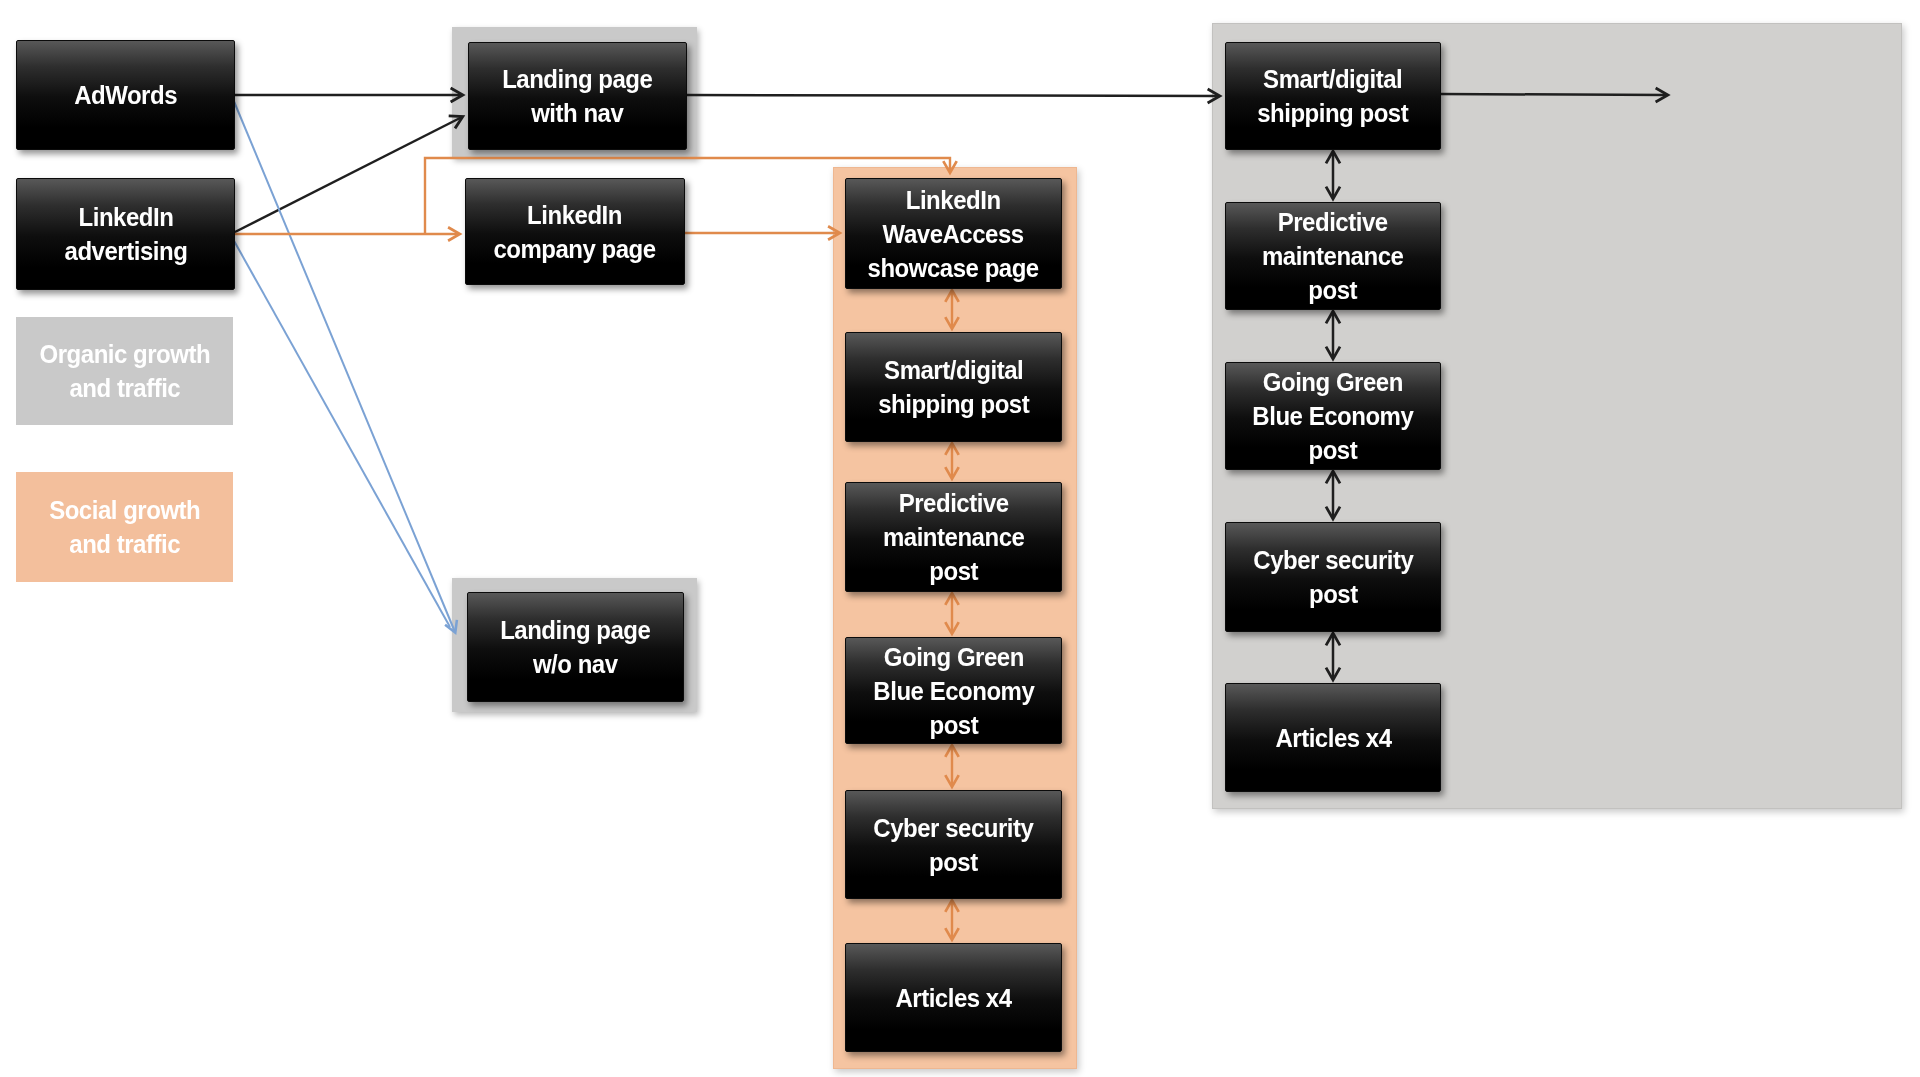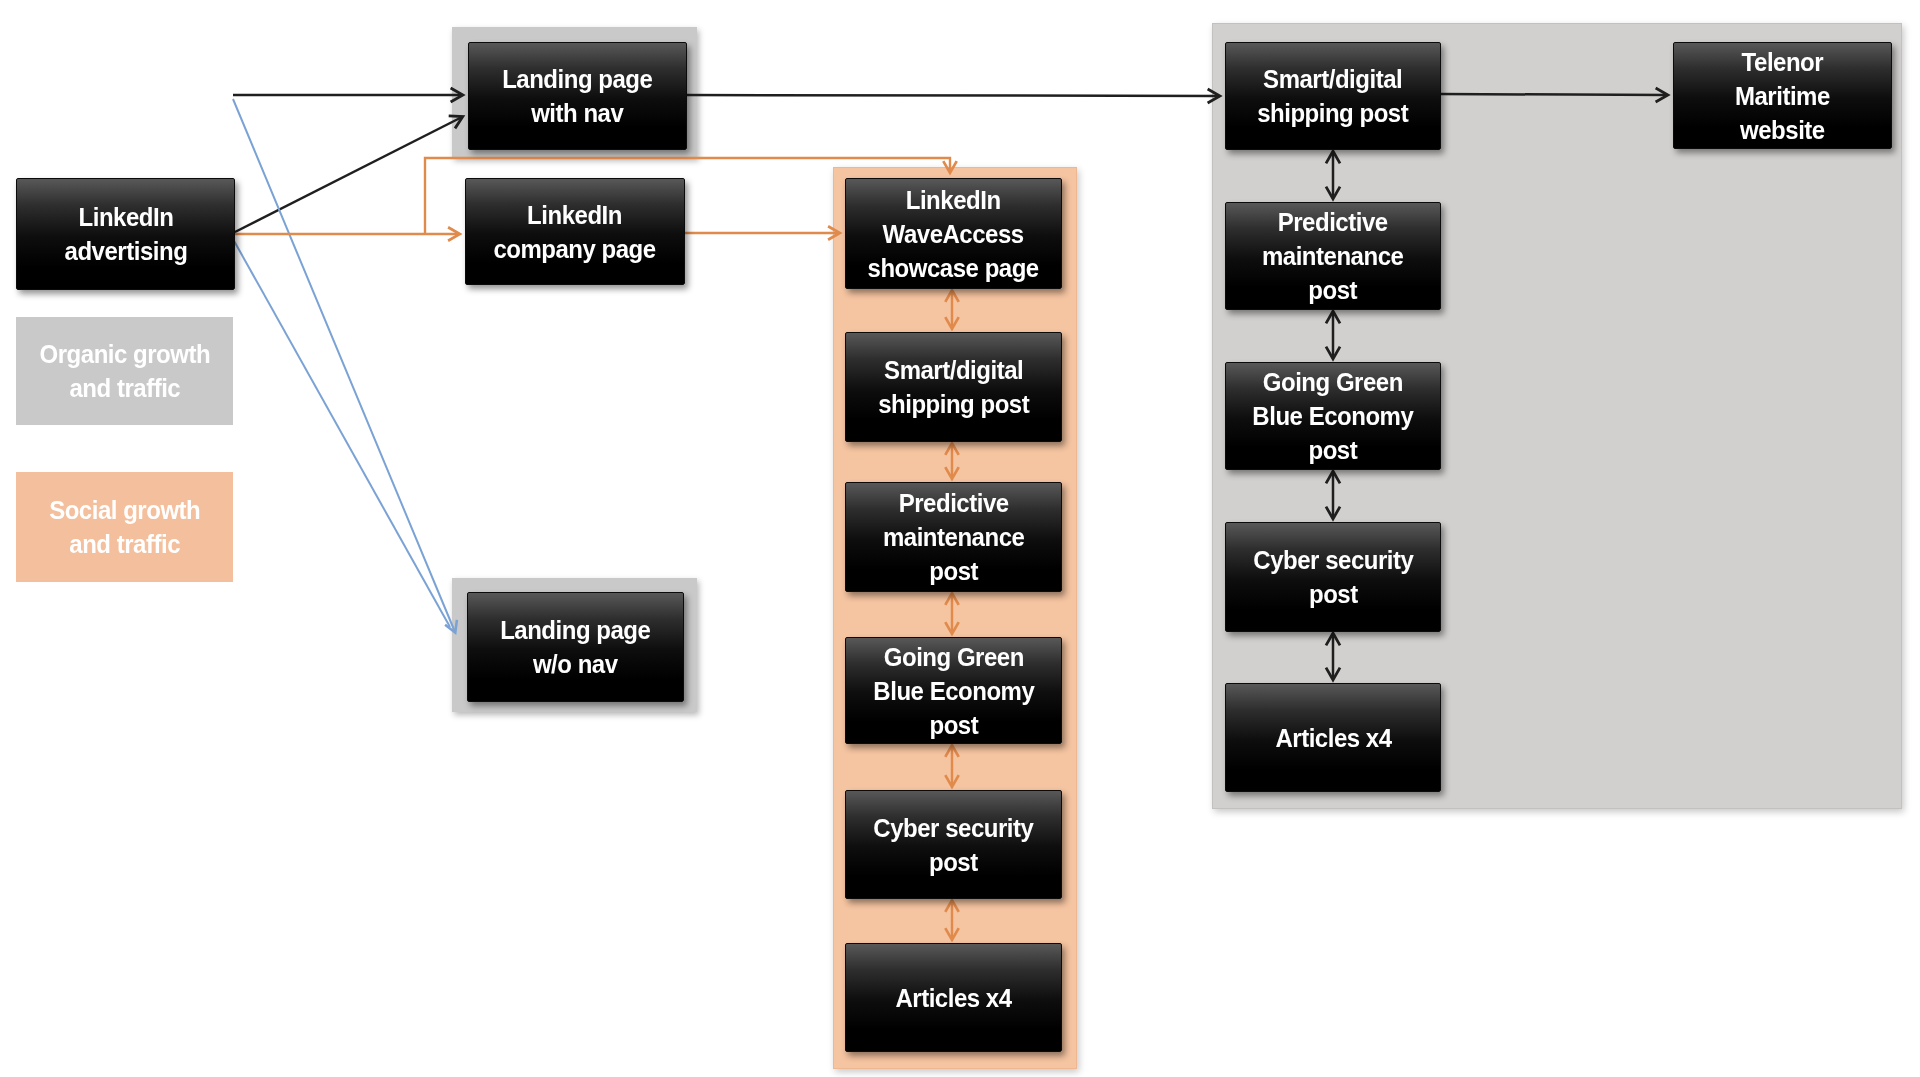--- a/index.html
+++ b/index.html
@@ -119,20 +119,23 @@
     <line x1="952" y1="594" x2="952" y2="633" stroke="#e08a4c" stroke-width="2.4" marker-start="url(#mk-orange)" marker-end="url(#mk-orange)"></line>
     <line x1="952" y1="746" x2="952" y2="786" stroke="#e08a4c" stroke-width="2.4" marker-start="url(#mk-orange)" marker-end="url(#mk-orange)"></line>
     <line x1="952" y1="901" x2="952" y2="939" stroke="#e08a4c" stroke-width="2.4" marker-start="url(#mk-orange)" marker-end="url(#mk-orange)"></line>
 
     <line x1="1333" y1="152" x2="1333" y2="198" stroke="#1f1f1f" stroke-width="2.5" marker-start="url(#mk-black)" marker-end="url(#mk-black)"></line>
     <line x1="1333" y1="312" x2="1333" y2="358" stroke="#1f1f1f" stroke-width="2.5" marker-start="url(#mk-black)" marker-end="url(#mk-black)"></line>
     <line x1="1333" y1="472" x2="1333" y2="518" stroke="#1f1f1f" stroke-width="2.5" marker-start="url(#mk-black)" marker-end="url(#mk-black)"></line>
     <line x1="1333" y1="634" x2="1333" y2="679" stroke="#1f1f1f" stroke-width="2.5" marker-start="url(#mk-black)" marker-end="url(#mk-black)"></line>
   </svg>
 
+  <div class="node node-black pos-adwords">
+    <span>AdWords</span>
+  </div>
   <div class="node node-black pos-linkedin-advertising">
     <span>LinkedIn
 advertising</span>
   </div>
   <div class="node node-legend-gray pos-legend-organic">
     <span>Organic growth
 and traffic</span>
   </div>
   <div class="node node-legend-peach pos-legend-social">
     <span>Social growth
@@ -194,19 +197,14 @@
 post</span>
   </div>
   <div class="node node-black pos-cyber-organic">
     <span>Cyber security
 post</span>
   </div>
   <div class="node node-black pos-articles-organic">
     <span>Articles x4</span>
   </div>
 
-  <div class="node node-black pos-telenor">
-    <span>Telenor
-Maritime
-website</span>
-  </div>
 
 </div>
 
 </body></html>

